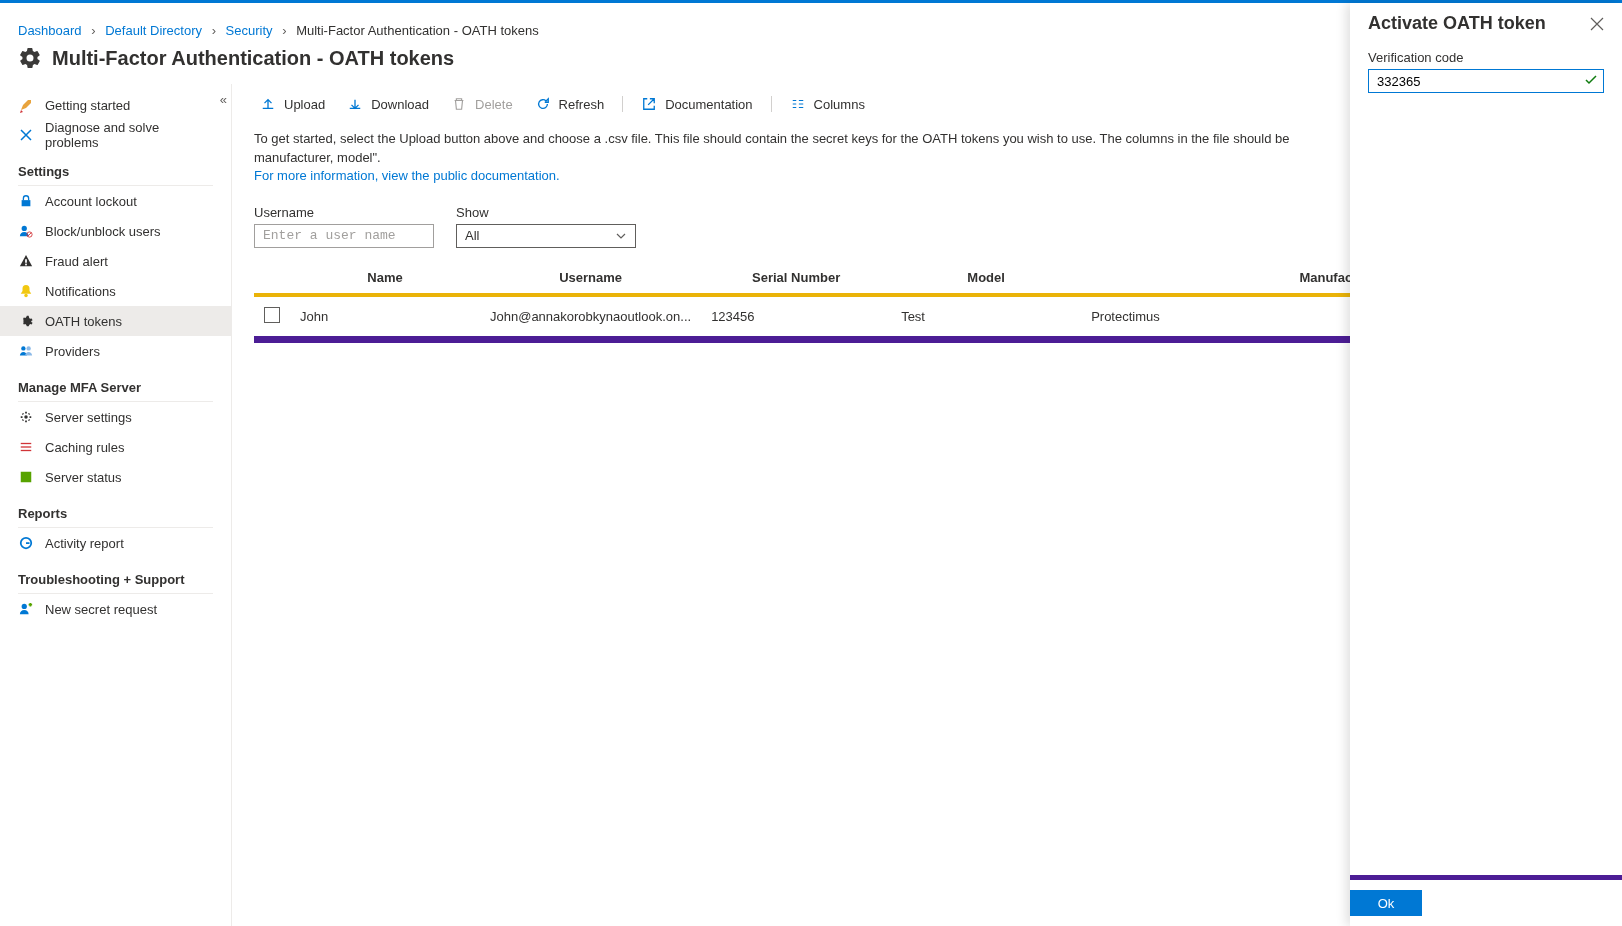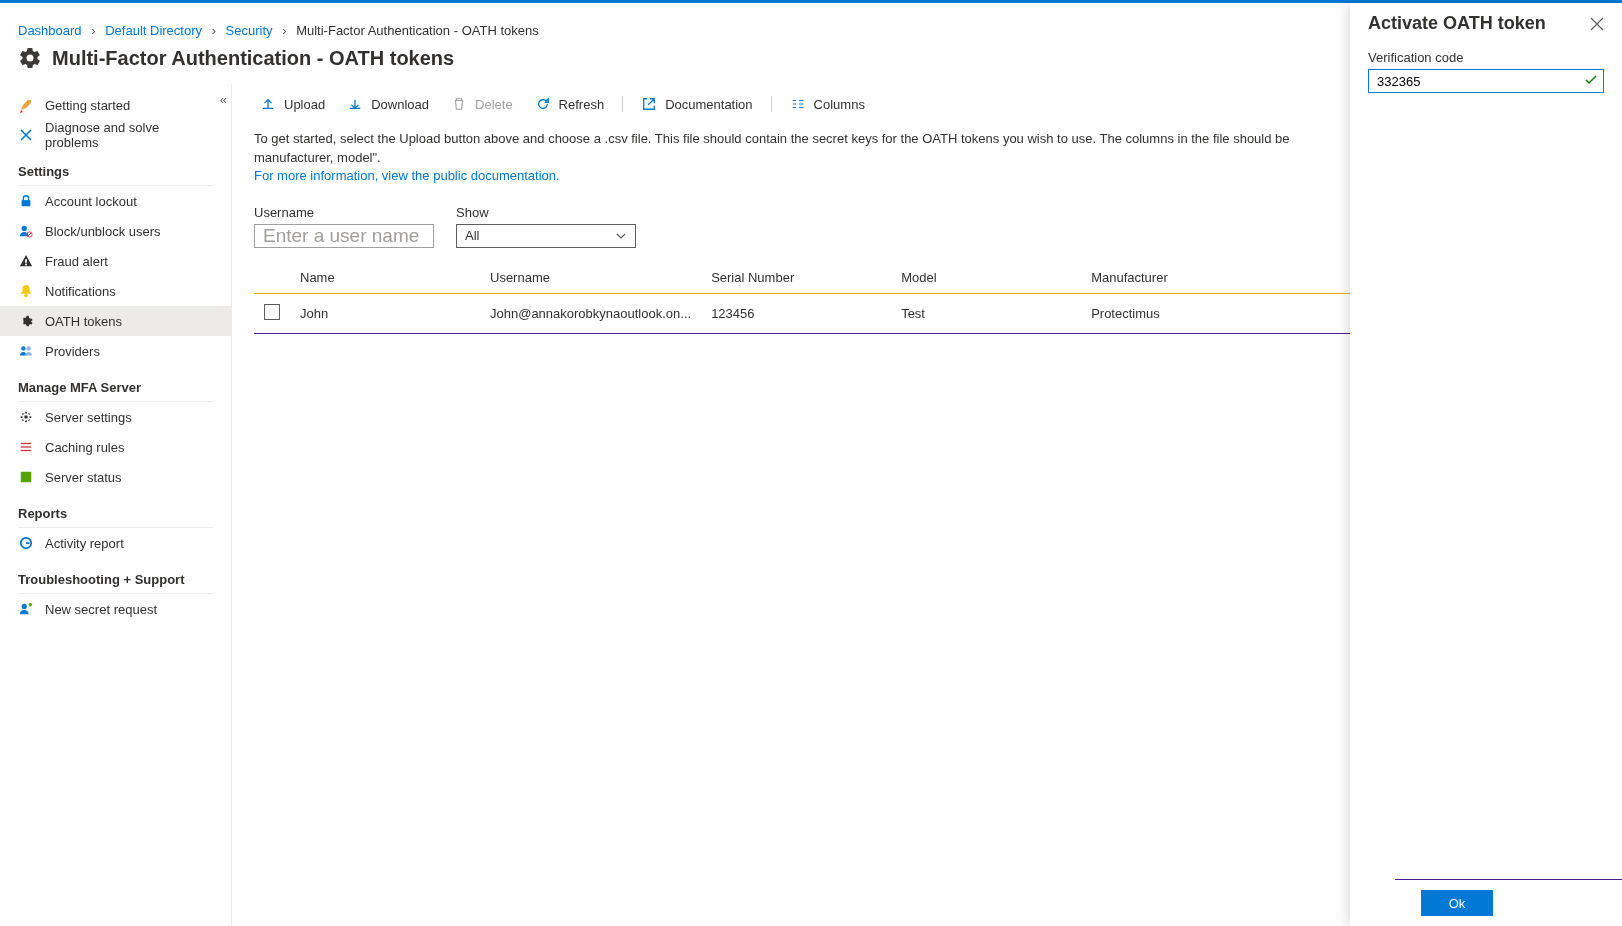--- a/index.html
+++ b/index.html
@@ -26,38 +26,38 @@
   .tool-btn .icon { width: 16px; height: 16px; margin-right: 8px; display: flex; align-items: center; justify-content: center; }
   .tool-btn.disabled { color: #a19f9d; cursor: default; }
   .tool-btn.disabled .icon svg { stroke: #a19f9d; fill: #a19f9d; }
   .tool-sep { width: 1px; height: 16px; background: #d2d0ce; margin: 0 6px; }
   .content { padding: 6px 22px; }
   .info-text { line-height: 1.45; color: #323130; max-width: 1050px; }
   .info-link { color: #0078d4; cursor: pointer; }
   .filters { display: flex; gap: 22px; margin-top: 22px; }
   .filter-col { display: flex; flex-direction: column; }
   .filter-col label { margin-bottom: 4px; }
-  .txt-input { width: 180px; height: 24px; border: 1px solid #a19f9d; padding: 0 8px; font-size: 19px; font-family: Liberation Sans, sans-serif; }
+  .txt-input { width: 180px; height: 24px; border: 1px solid #a19f9d; padding: 0 8px; font-size: 13px; font-family: Liberation Mono, monospace; }
   .txt-input::placeholder { color: #a19f9d; }
   .sel-wrap { position: relative; width: 180px; height: 24px; border: 1px solid #605e5c; display: flex; align-items: center; padding: 0 8px; cursor: pointer; }
   .sel-wrap .chev { position: absolute; right: 8px; top: 50%; transform: translateY(-50%); }
   table { width: 100%; border-collapse: collapse; margin-top: 14px; }
-  th { text-align: left; font-weight: 400; padding: 8px 10px; border-bottom: 1px solid #eab308; }
-  td { padding: 10px 10px; border-bottom: 1px solid #4c1d95; }
+  th { text-align: center; font-weight: 700; padding: 8px 10px; border-bottom: 4px solid #eab308; }
+  td { padding: 10px 10px; border-bottom: 7px solid #4c1d95; }
   td.cb, th.cb { width: 34px; }
   .cbx { width: 16px; height: 16px; border: 1px solid #605e5c; display: inline-block; }
   .panel { position: fixed; top: 3px; right: 0; bottom: 0; width: 272px; background: #fff; box-shadow: -4px 0 10px rgba(0,0,0,.12); display: flex; flex-direction: column; }
   .panel-header { display: flex; align-items: center; justify-content: space-between; padding: 10px 18px 6px; }
   .panel-header h2 { font-size: 18px; font-weight: 600; }
   .panel-body { padding: 10px 18px; flex: 1; }
   .panel-body label { display: block; margin-bottom: 4px; }
   .vc-wrap { position: relative; }
   .vc-input { width: 100%; height: 24px; border: 1px solid #0078d4; padding: 0 14px 0 8px; font-size: 13px; font-family: inherit; outline: none; }
   .vc-check { position: absolute; right: 6px; top: 4px; color: #107c10; }
-  .panel-footer { border-top: 1px solid #4c1d95; padding: 10px 26px; margin-left: 45px; }
+  .panel-footer { border-top: 5px solid #4c1d95; padding: 10px 0; }
   .ok-btn { background: #0078d4; color: #fff; border: none; height: 26px; width: 72px; font-size: 13px; cursor: pointer; font-family: inherit; }
   .close-x { cursor: pointer; font-size: 18px; color: #605e5c; }
   svg { display: block; }
 </style>
 </head>
 <body>
 
 <div class="topbar"></div>
 
 <div class="breadcrumbs">

